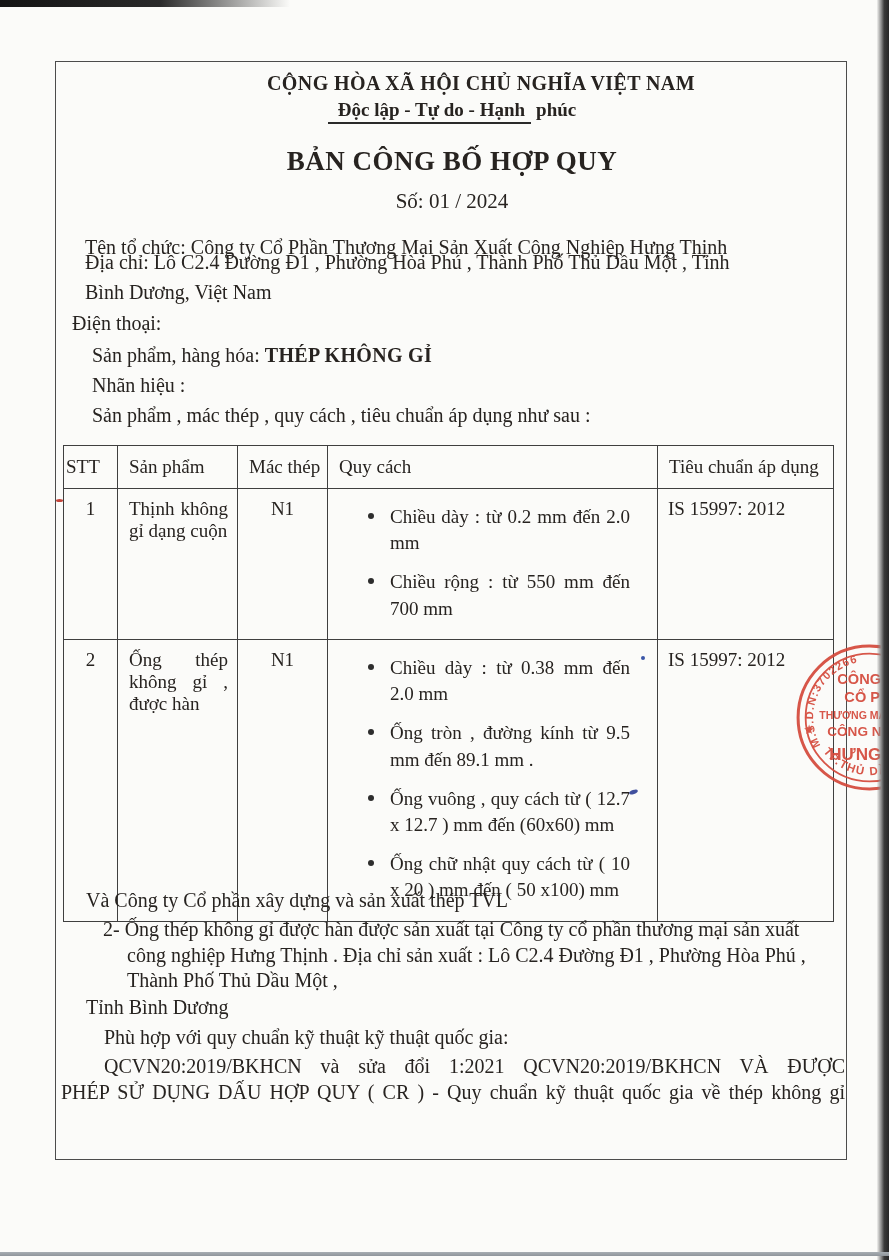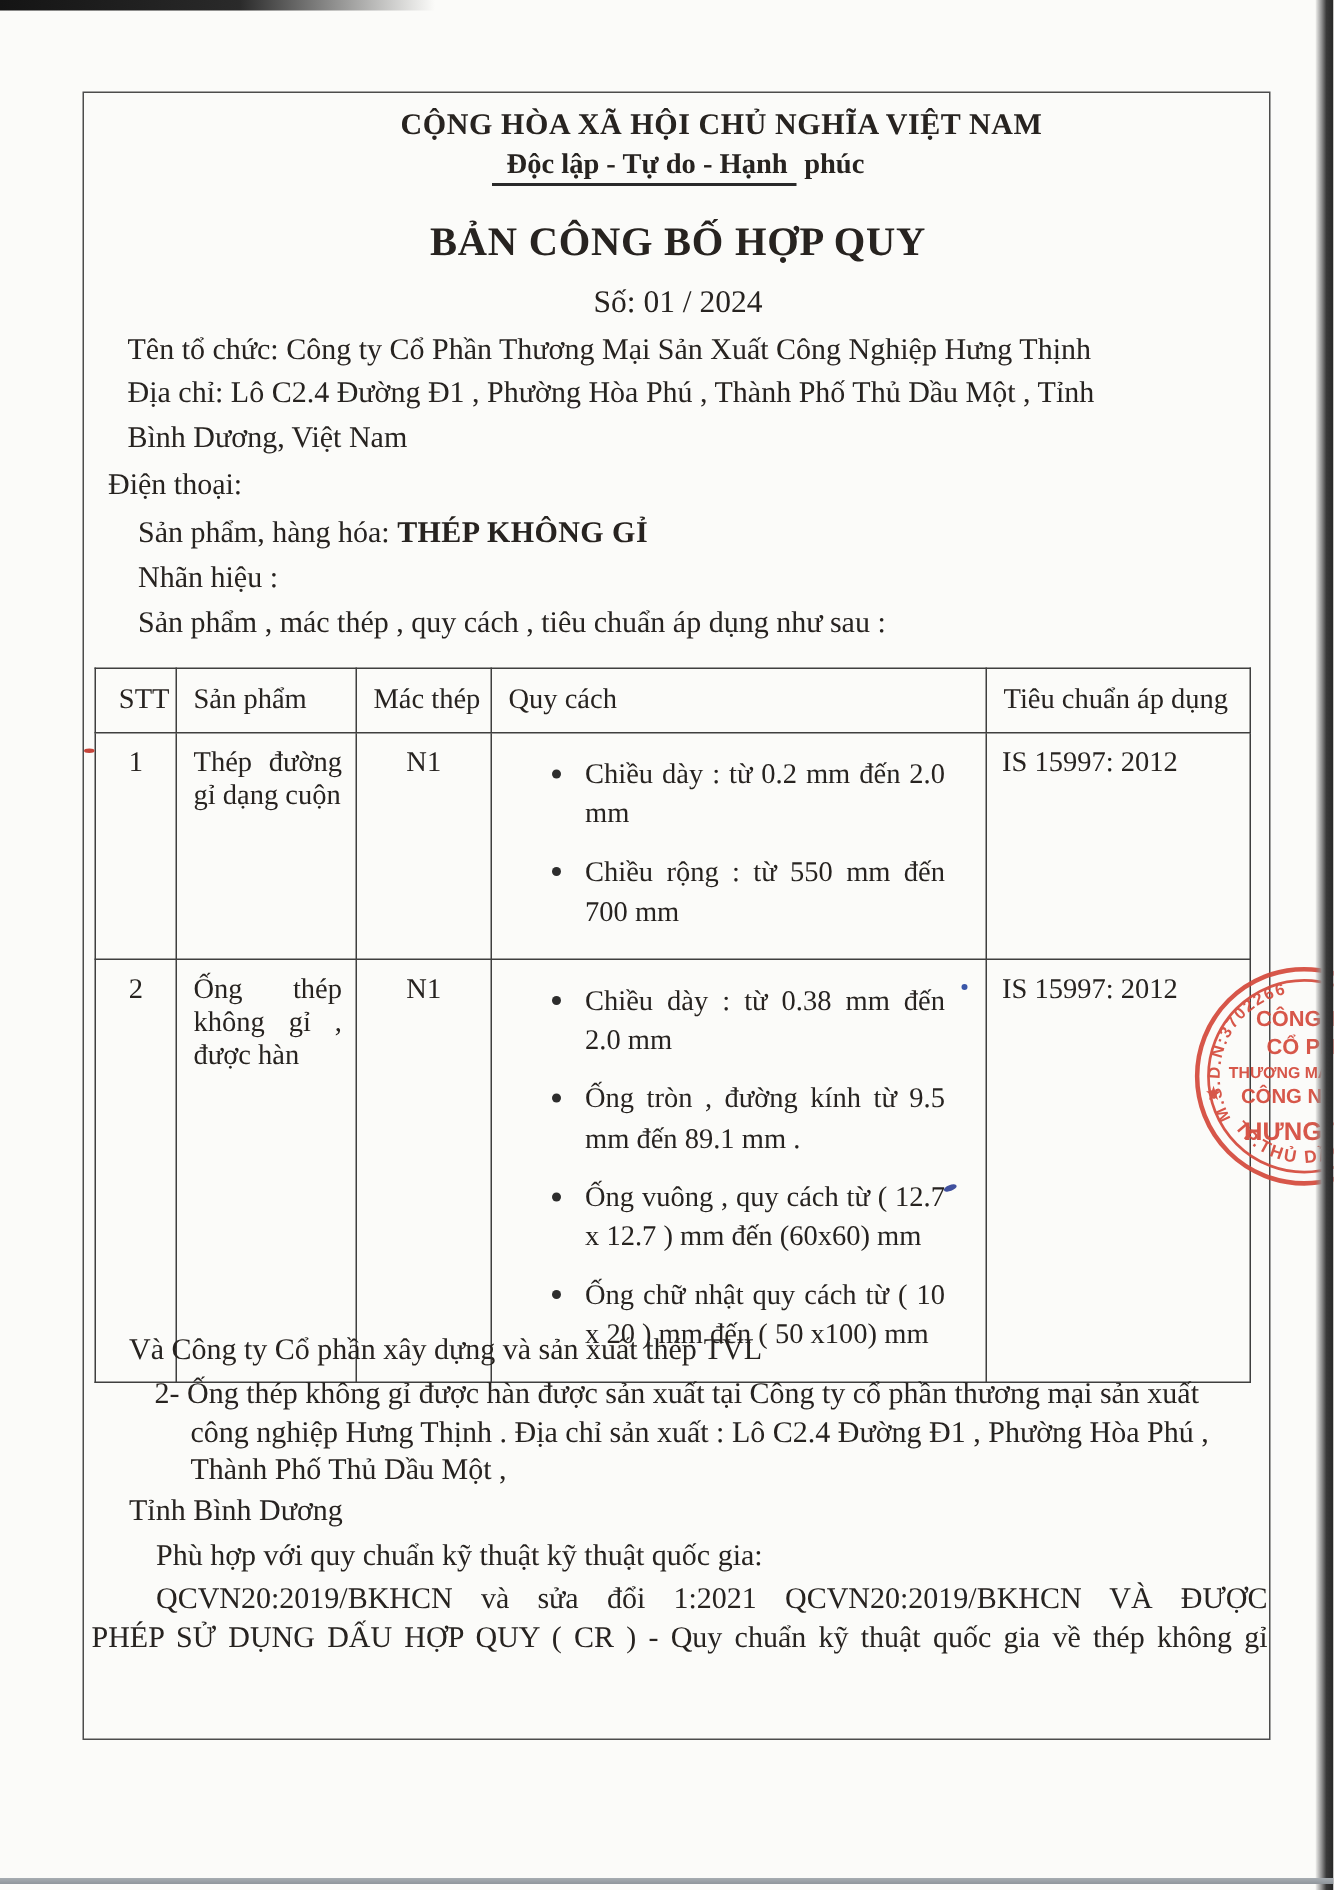--- a/index.html
+++ b/index.html
@@ -36,21 +36,21 @@
 
   .centered { position: absolute; left: 57px; width: 790px; text-align: center; }
   .country  { top: 72px;  font-size: 20px; font-weight: bold; letter-spacing: 0.4px; padding-left: 29px; }
   .motto    { top: 99px;  font-size: 19px; font-weight: bold; }
   .motto .u { border-bottom: 2px solid #2a2a2a; padding: 0 6px 2px 10px; }
   .motto .tail { padding-left: 5px; }
   .doc-title{ top: 146px; font-size: 27px; font-weight: bold; letter-spacing: 0.5px; text-align: center; }
   .doc-num  { top: 189px; font-size: 21px; }
 
   .line { position: absolute; font-size: 20px; white-space: nowrap; }
-  .l-org   { left: 85px; top: 222px; }
+  .l-org   { left: 85px; top: 236px; }
   .l-addr1 { left: 85px; top: 251px; }
   .l-addr2 { left: 85px; top: 281px; }
   .l-phone { left: 72px; top: 312px; }
   .l-prod  { left: 92px; top: 344px; }
   .l-prod b{ letter-spacing: 0.3px; }
   .l-brand { left: 92px; top: 374px; }
   .l-intro { left: 92px; top: 404px; }
 
   
   table.spec {
@@ -61,21 +61,21 @@
   table.spec col.c1 { width: 54px; }
   table.spec col.c2 { width: 120px; }
   table.spec col.c3 { width: 90px; }
   table.spec col.c4 { width: 330px; }
   table.spec col.c5 { width: 176px; }
   table.spec th, table.spec td { border: 1.5px solid #3f3f3f; }
   table.spec th {
     height: 38px; font-weight: normal; text-align: left;
     padding: 2px 4px 2px 11px; vertical-align: middle;
   }
-  table.spec th.center { text-align: right; padding-left: 2px; }
+  table.spec th.center { text-align: left; padding-left: 2px; }
   table.spec td { vertical-align: top; }
   td.stt   { text-align: center; padding-top: 9px; }
   td.prod  { padding: 9px 9px 4px 11px; }
   td.prod .just { text-align: justify; text-align-last: left; }
   td.grade { text-align: center; padding-top: 9px; }
   td.specs { padding: 4px 8px 4px 0; }
   td.std   { padding: 9px 4px 4px 10px; }
   tr.r1 td { height: 99px; }
   tr.r2 td { height: 235px; }
 
@@ -151,21 +151,21 @@
         <th>Sản phẩm</th>
         <th>Mác thép</th>
         <th>Quy cách</th>
         <th>Tiêu chuẩn áp dụng</th>
       </tr>
     </thead>
     <tbody>
       <tr class="r1">
         <td class="stt">1</td>
         <td class="prod">
-            <div class="just">Thép đường gỉ dạng cuộn</div>
+            <div class="just">Thịnh không gỉ dạng cuộn</div>
           </td>
         <td class="grade">N1</td>
         <td class="specs">
           <div class="bullet">
               <span class="dot"></span>
               <span class="btxt">Chiều dày : từ 0.2 mm đến 2.0 mm</span>
             </div>
           <div class="bullet">
               <span class="dot"></span>
               <span class="btxt">Chiều rộng : từ 550 mm đến 700 mm</span>

